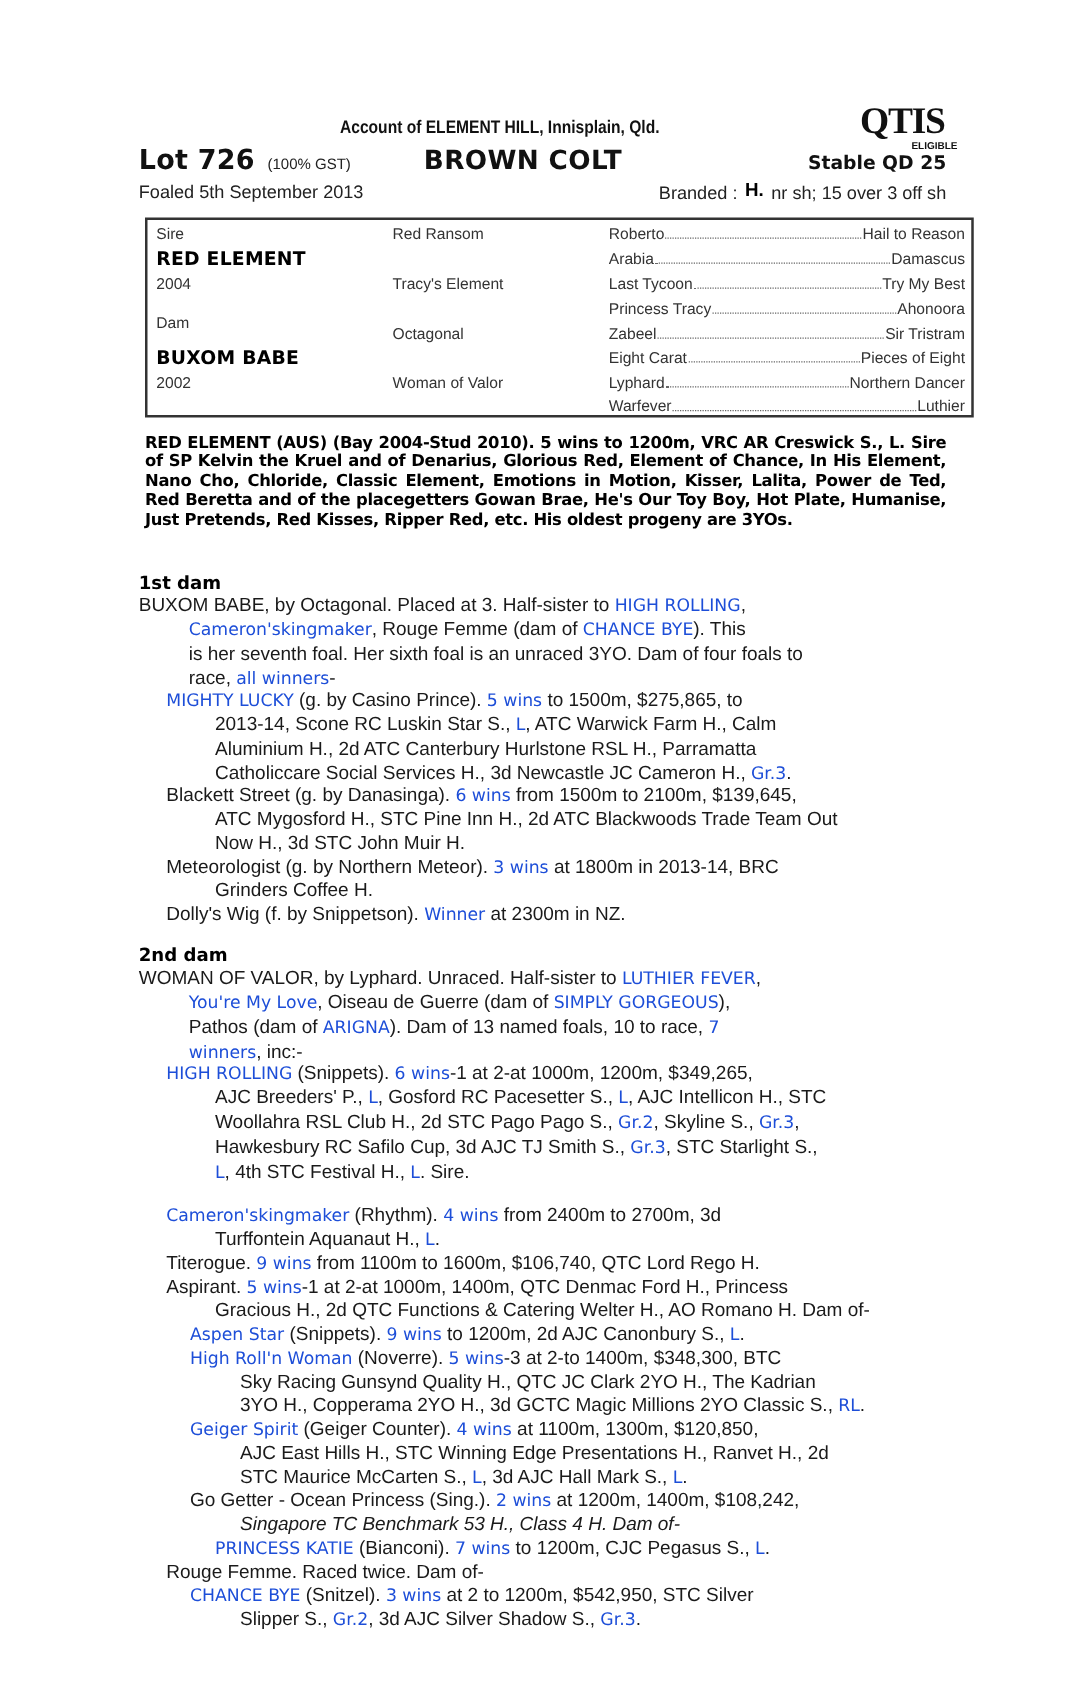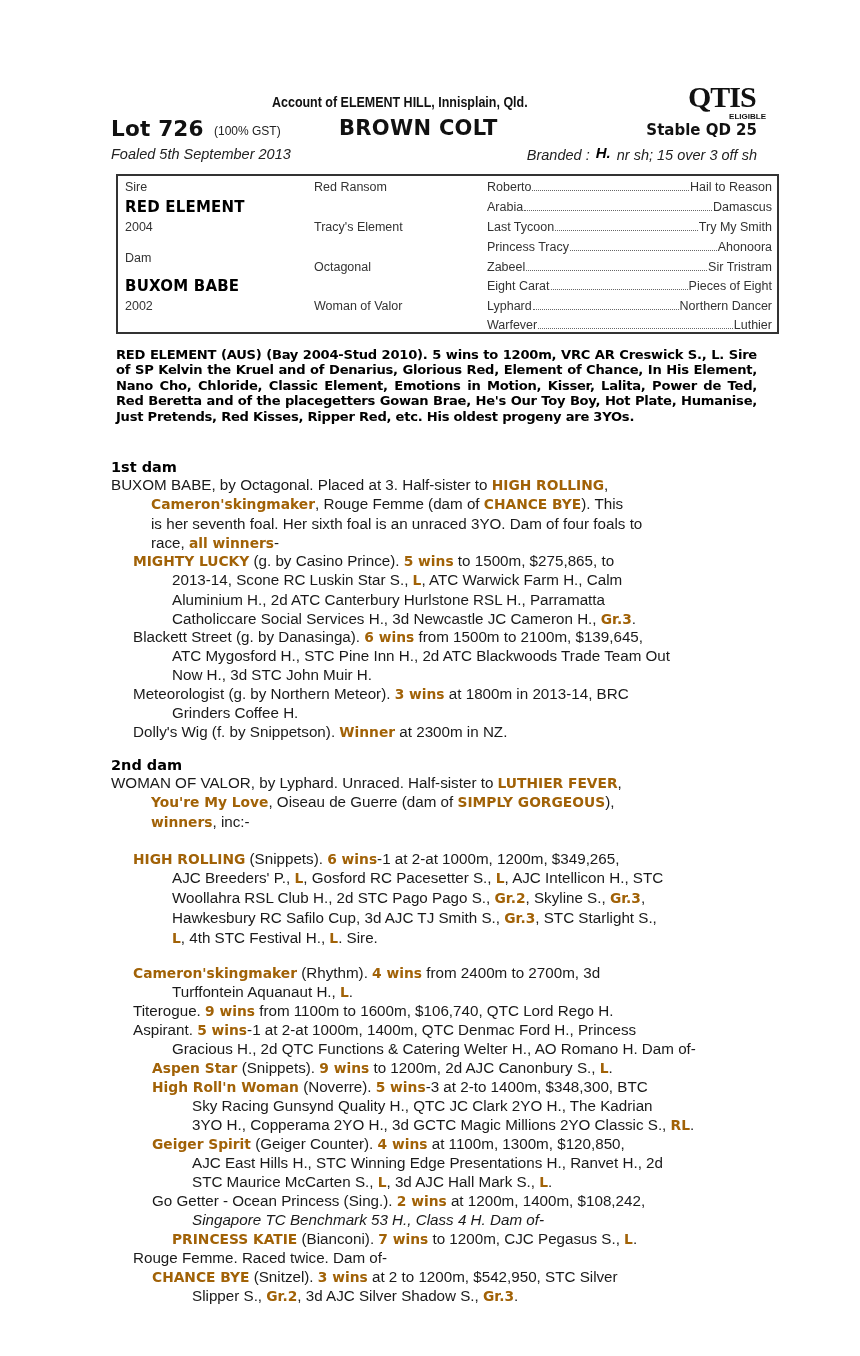--- a/index.html
+++ b/index.html
@@ -11,21 +11,21 @@
   .logo .elig { position: absolute; right: 4px; top: 30px; font-family: "Liberation Sans", sans-serif; font-size: 8px; font-weight: bold; letter-spacing: 0px; color: #111; }
 
   .account { position: absolute; left: 272px; top: 94px; font-size: 14.5px; font-weight: bold; font-family: "Liberation Sans", sans-serif; transform: scaleX(0.86); transform-origin: left top; letter-spacing: 0; white-space: nowrap; }
 
   .lot-line { position: absolute; left: 111px; top: 116px; width: 646px; height: 26px; white-space: nowrap; }
   .lot-num { position: absolute; left: 0; top: 0; font-size: 22px; font-weight: 900; font-family: "DejaVu Sans", sans-serif; letter-spacing: 0.2px; transform: scaleX(0.98); transform-origin: left; }
   .gst { position: absolute; left: 103px; top: 8px; font-size: 12px; color: #222; }
   .colour { position: absolute; left: 228px; top: 0; font-size: 21px; font-weight: 900; font-family: "DejaVu Sans", sans-serif; letter-spacing: 0.3px; }
   .stable { position: absolute; right: 0; top: 5px; font-size: 15px; font-weight: bold; font-family: "DejaVu Sans", sans-serif; }
 
-  .foal-line { position: absolute; left: 111px; top: 146px; width: 646px; height: 20px; font-size: 14.5px; color: #222; white-space: nowrap; font-style: italic; }
+  .foal-line { position: absolute; left: 111px; top: 146px; width: 646px; height: 20px; font-size: 14.5px; color: #222; white-space: nowrap; }
   .foal-line .foaled { position: absolute; left: 0; top: 0; }
   .foal-line .branded { position: absolute; right: 0; top: 0; }
   .foal-line .brand-mark { font-weight: bold; font-size: 15px; color: #000; padding: 0 2px; position: relative; top: -2px; }
 
   .pedigree { position: absolute; left: 104px; top: 174px; width: 663px; height: 160px; border: 2px solid #333; margin-left: 12px; }
   .ped-col { position: absolute; top: 2px; font-size: 12.5px; color: #333; }
   .ped-c1 { left: 7px; }
   .ped-c2 { left: 196px; }
   .ped-row { position: absolute; white-space: nowrap; height: 18px; line-height: 18px; }
   .ped-big { font-family: "DejaVu Sans", sans-serif; font-size: 15px; font-weight: 900; color: #000; letter-spacing: 0.2px; }
@@ -33,21 +33,21 @@
   .gp-row { position: absolute; left: 0; width: 285px; height: 18px; line-height: 18px; display: flex; white-space: nowrap; overflow: hidden; }
   .gp-row .l { flex: 0 0 auto; }
   .gp-row .dots { flex: 1 1 auto; overflow: hidden; border-bottom: 1.5px dotted #666; height: 13px; margin: 0 1px; }
   .gp-row .r { flex: 0 0 auto; }
 
   .sire-blurb { position: absolute; left: 116px; top: 347px; width: 641px; font-family: "DejaVu Sans", sans-serif; font-size: 13.1px; font-weight: 900; line-height: 15.4px; color: #000; text-align: justify; letter-spacing: -0.25px; }
 
   .section-title { position: absolute; left: 111px; font-family: "DejaVu Sans", sans-serif; font-weight: 900; font-size: 14.5px; color: #000; }
 
   .para { position: absolute; width: 646px; font-size: 15.2px; line-height: 19px; color: #1a1a1a; text-align: justify; font-family: "Liberation Sans", sans-serif; transform-origin: left top; }
-  .para b, .para .b { font-family: "DejaVu Sans", sans-serif; font-weight: 700; color: #a16207; font-size: 13.8px; }
+  .para b, .para .b { font-family: "DejaVu Sans", sans-serif; font-weight: 400; color: #1d4ed8; font-size: 13.8px; }
   .line { display: block; white-space: nowrap; }
   .j { display: flex; justify-content: space-between; white-space: nowrap; }
 </style>
 </head>
 <body>
 
 <div class="logo">
   <span class="qtis">QTIS</span>
   <span class="elig">ELIGIBLE</span>
 </div>
@@ -92,21 +92,21 @@
         <span class="r">Hail to Reason</span>
       </div>
     <div class="gp-row" style="top:20px">
         <span class="l">Arabia</span>
         <span class="dots"></span>
         <span class="r">Damascus</span>
       </div>
     <div class="gp-row" style="top:40px">
         <span class="l">Last Tycoon</span>
         <span class="dots"></span>
-        <span class="r">Try My Smith</span>
+        <span class="r">Try My Best</span>
       </div>
     <div class="gp-row" style="top:60px">
         <span class="l">Princess Tracy</span>
         <span class="dots"></span>
         <span class="r">Ahonoora</span>
       </div>
     <div class="gp-row" style="top:80px">
         <span class="l">Zabeel</span>
         <span class="dots"></span>
         <span class="r">Sir Tristram</span>
@@ -174,20 +174,21 @@
   <span class="line" style="display: block;"><span>Dolly's Wig</span><span> (f. by Snippetson). </span><b>Winner</b><span> at 2300m in NZ.</span></span>
 </div>
 
 <div class="section-title" style="top:757px">2nd dam</div>
 
 <div class="para" style="left:111px; top:773px;">
   <span class="line" style="display: block;"><span>WOMAN OF VALOR, by Lyphard. Unraced. Half-sister to </span><b>LUTHIER FEVER</b><span>,</span></span>
 </div>
 <div class="para" style="left:151px; top:792px; width:606px;">
   <span class="line" style="display: block;"><b>You're My Love</b><span>, Oiseau de Guerre (dam of </span><b>SIMPLY GORGEOUS</b><span>),</span></span>
+  <span class="line" style="display: block;"><span>Pathos (dam of </span><b>ARIGNA</b><span>). Dam of 13 named foals, 10 to race, </span><b>7</b></span>
   <span class="line" style="display: block;"><b>winners</b><span>, inc:-</span></span>
 </div>
 
 <div class="para" style="left:133px; top:849px; width:624px;">
   <span class="line" style="display: block;"><b>HIGH ROLLING</b><span> (Snippets). </span><b>6 wins</b><span>-1 at 2-at 1000m, 1200m, $349,265,</span></span>
 </div>
 <div class="para" style="left:172px; top:868px; width:585px;">
   <span class="line" style="display: block;"><span>AJC Breeders' P., </span><b>L</b><span>, Gosford RC Pacesetter S., </span><b>L</b><span>, AJC Intellicon H., STC</span></span>
   <span class="line" style="display: block;"><span>Woollahra RSL Club H., 2d STC Pago Pago S., </span><b>Gr.2</b><span>, Skyline S., </span><b>Gr.3</b><span>,</span></span>
   <span class="line" style="display: block;"><span>Hawkesbury RC Safilo Cup, 3d AJC TJ Smith S., </span><b>Gr.3</b><span>, STC Starlight S.,</span></span>

